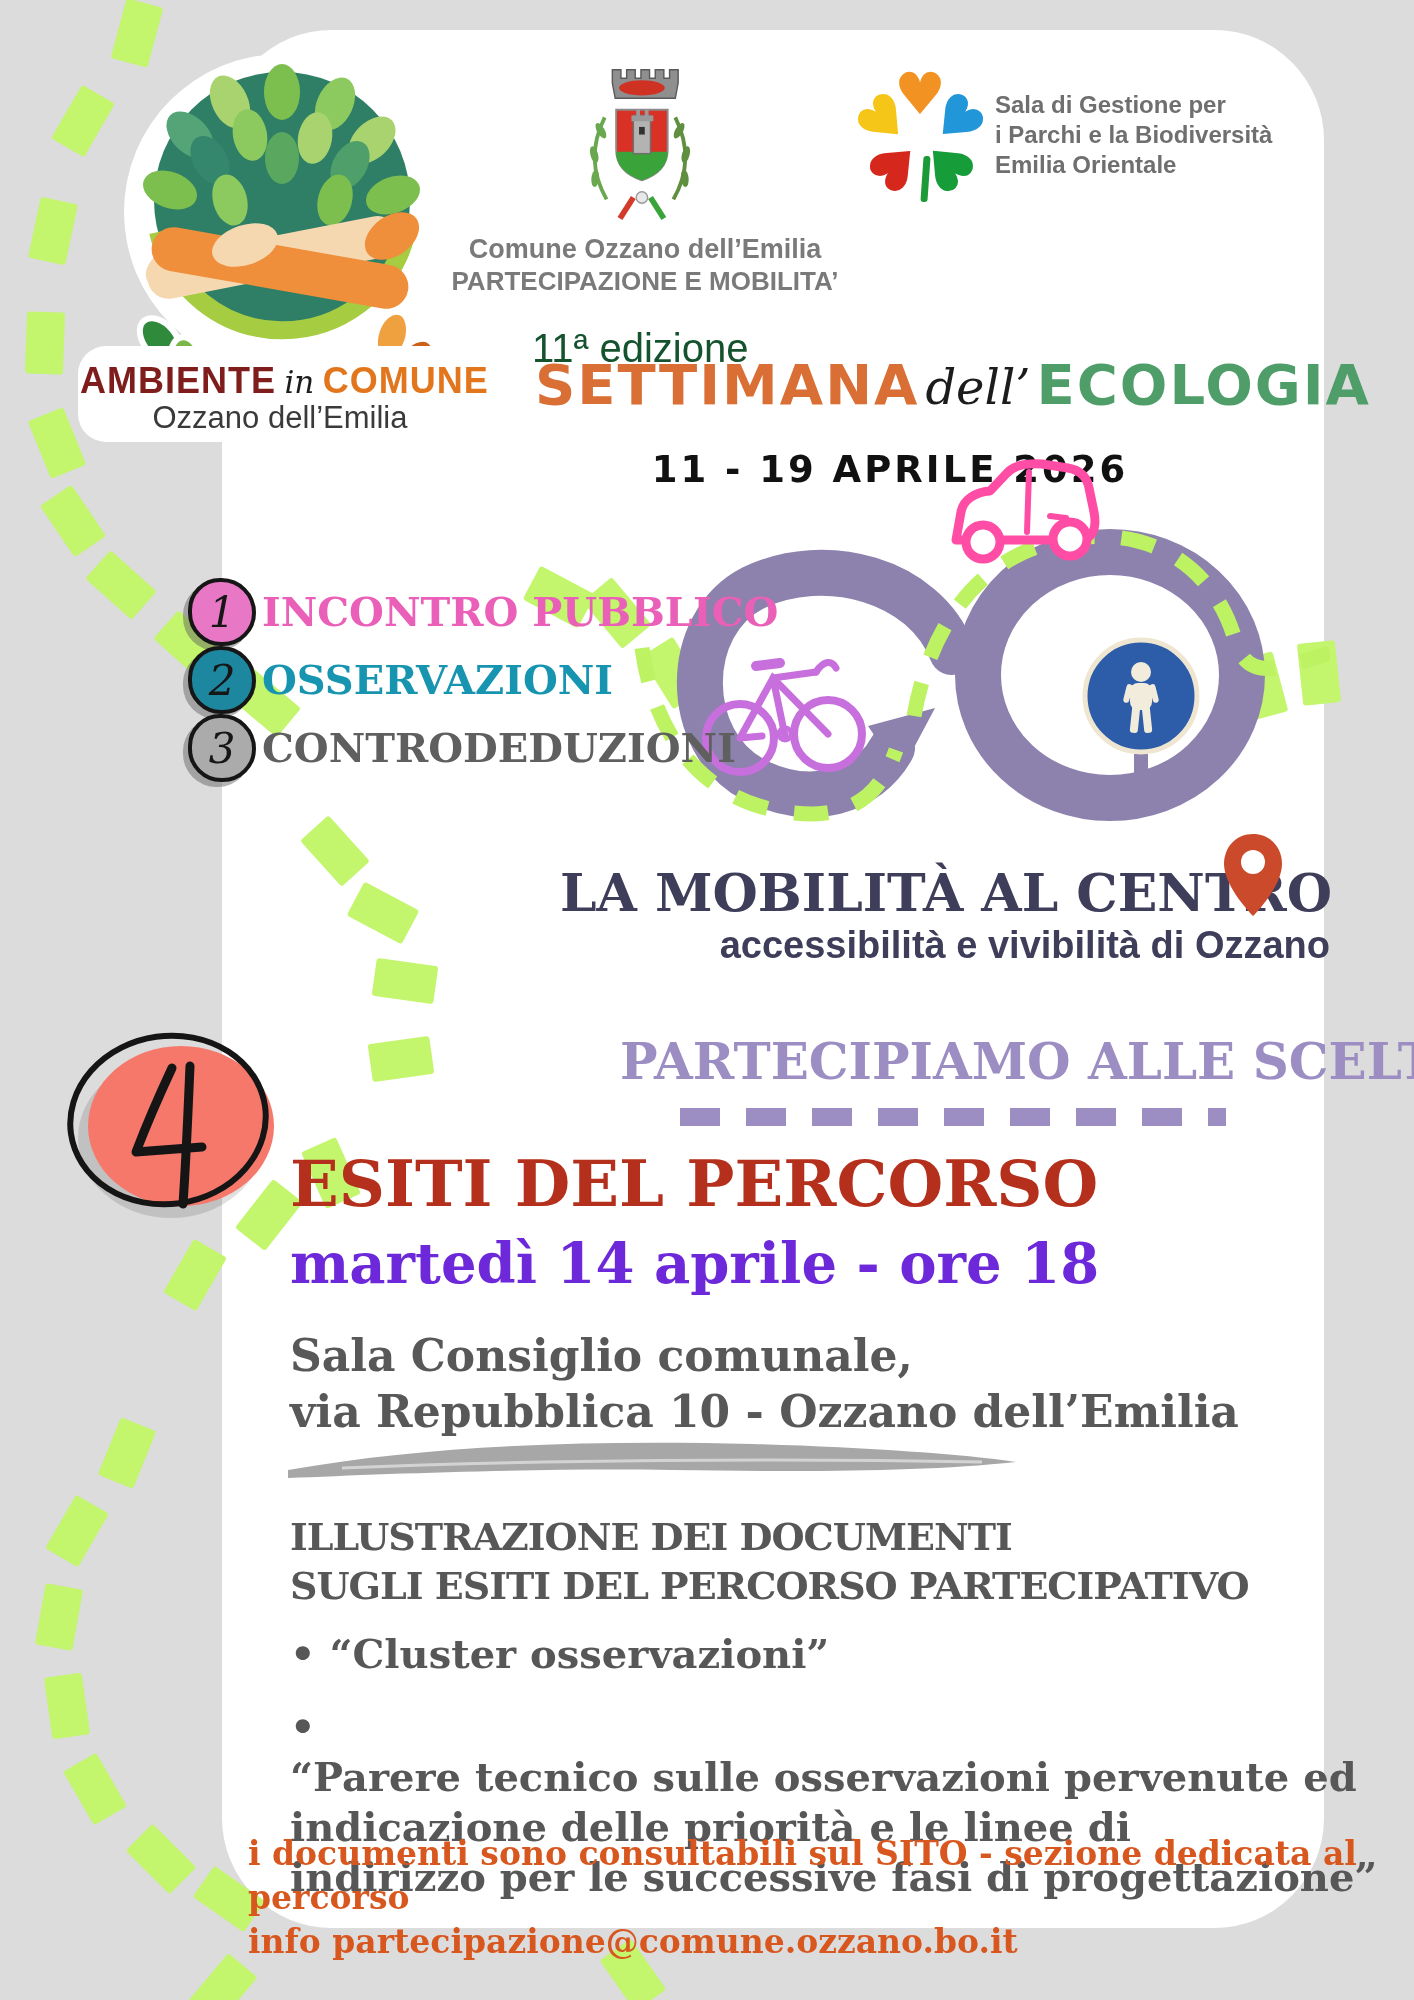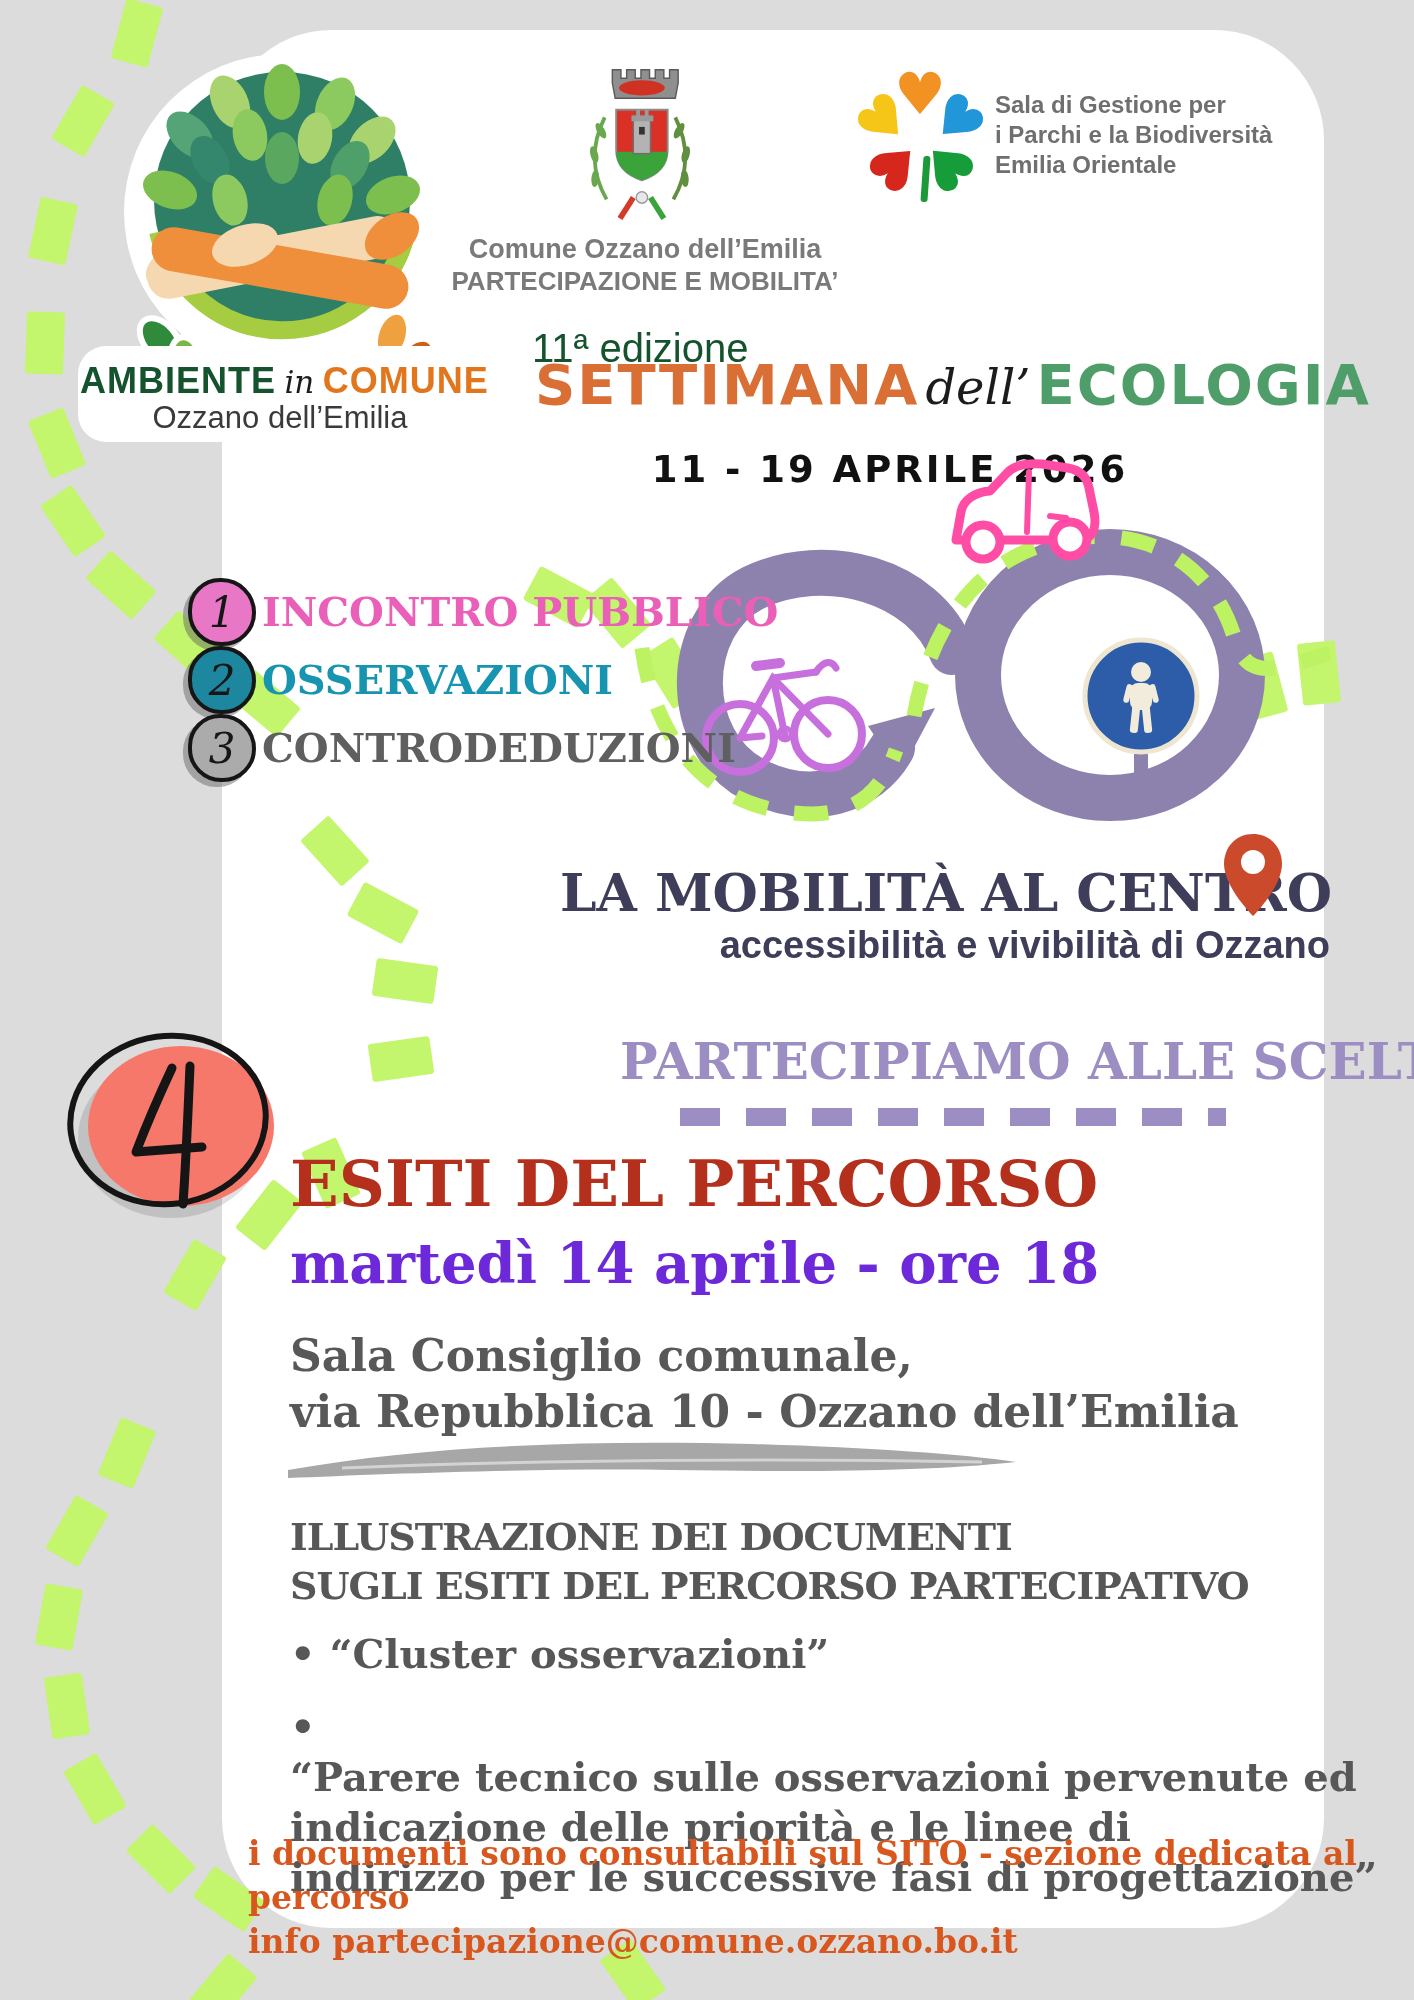--- a/index.html
+++ b/index.html
@@ -8,21 +8,21 @@
   .abs{position:absolute;}
   
   .card{left:222px;top:30px;width:1102px;height:1898px;background:#ffffff;border-radius:110px;z-index:1;}
   
   .dash{width:38px;height:62px;background:#c3f56d;z-index:2;border-radius:3px;}
   
   .z3{z-index:3;} .z4{z-index:4;} .z5{z-index:5;}
   
   .brand-pill{left:78px;top:346px;width:404px;height:96px;background:#ffffff;border-radius:28px;z-index:3;}
   .brand-line1{left:80px;top:360px;width:400px;text-align:center;z-index:4;white-space:nowrap;}
-  .brand-line1 .g{font-weight:bold;font-size:36px;color:#14532d;letter-spacing:1px;}
+  .brand-line1 .g{font-weight:bold;font-size:36px;color:#7f1d1d;letter-spacing:1px;}
   .brand-line1 .s{font-style:italic;font-family:"DejaVu Serif",serif;font-size:31px;color:#1c1c1c;padding:0 4px;}
   .brand-line1 .o{font-weight:bold;font-size:36px;color:#e2761d;letter-spacing:1px;}
   .brand-line2{left:80px;top:400px;width:400px;text-align:center;font-size:31px;color:#3a3a3a;z-index:4;}
   
   .comune-name{left:440px;top:234px;width:410px;text-align:center;font-weight:bold;font-size:27px;color:#7a7a7a;z-index:3;}
   .comune-dept{left:430px;top:266px;width:430px;text-align:center;font-weight:bold;font-size:26px;color:#7a7a7a;z-index:3;}
   
   .ente{left:995px;top:90px;width:300px;font-weight:bold;font-size:24px;line-height:30px;color:#6f6f6f;z-index:3;}
   
   .edition{left:532px;top:326px;font-size:40px;color:#14532d;z-index:3;}

